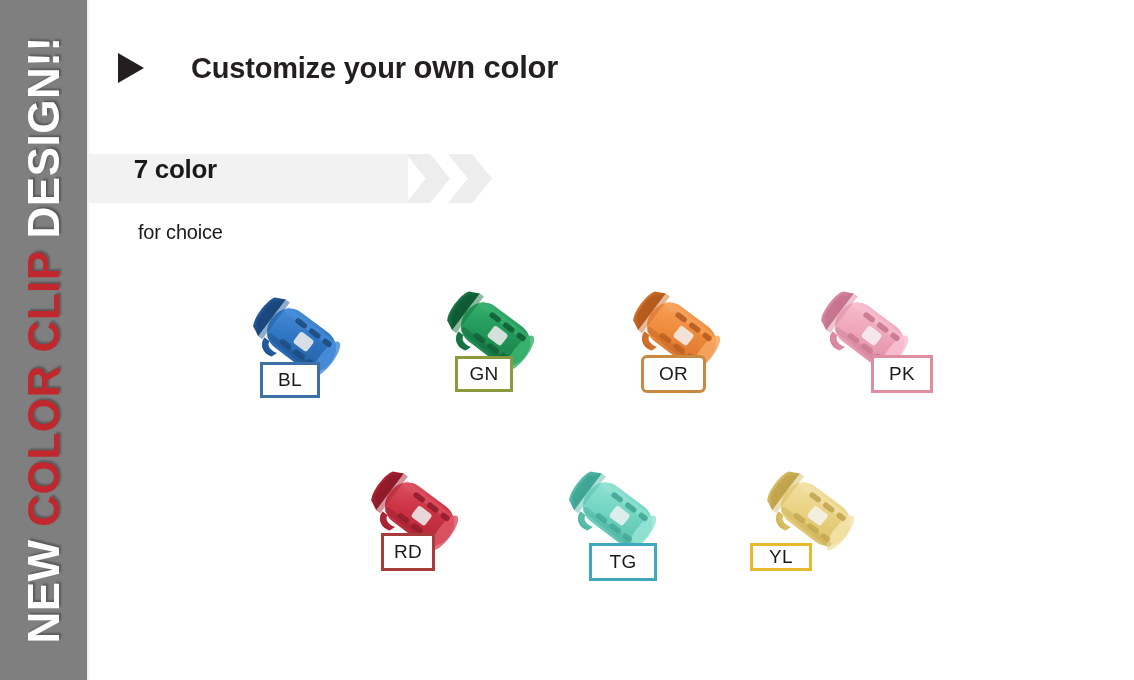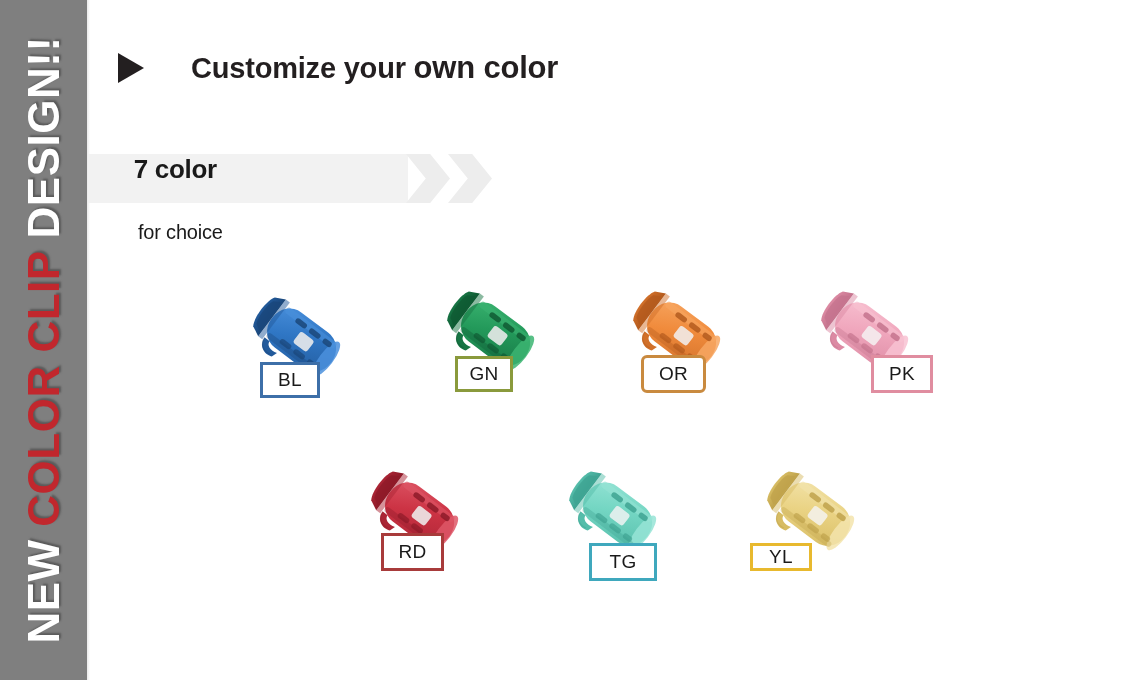--- a/index.html
+++ b/index.html
@@ -357,21 +357,21 @@
       <path d="M14 4 L14 40 L7 36 C 4 30 4 14 7 8 Z" fill="#8d1a28" opacity="0.75"></path>
 
       <path d="M22 42 C 22 52 31 56 39 53 L 41 47 C 34 49 28 47 28 42 Z" fill="#ab2535"></path>
       <path d="M22 42 C 22 50 29 54 36 52" fill="none" stroke="#8d1a28" stroke-width="1.2" opacity="0.45"></path>
 
       <rect x="16" y="-1" width="5" height="46" fill="#ab2535" opacity="0.5"></rect>
     </g>
   </svg>
         </div>
       </div>
-      <div class="clip-label" style="left: 381px; top: 533px; width: 63px; height: 38px; border-color: rgb(168, 59, 59);">
+      <div class="clip-label" style="left: 381px; top: 533px; width: 54px; height: 38px; border-color: rgb(168, 59, 59);">
         <span>RD</span>
       </div>
       <div class="clip-cell" style="left: 548px; top: 452px;">
         <div class="clip-art">
   <svg viewBox="0 0 130 120" xmlns="http://www.w3.org/2000/svg">
     <defs>
       <linearGradient id="grad5" x1="0" y1="0" x2="1" y2="1">
         <stop offset="0%" stop-color="#97e4d6"></stop>
         <stop offset="45%" stop-color="#74d6c3"></stop>
         <stop offset="100%" stop-color="#55bdaa"></stop>

